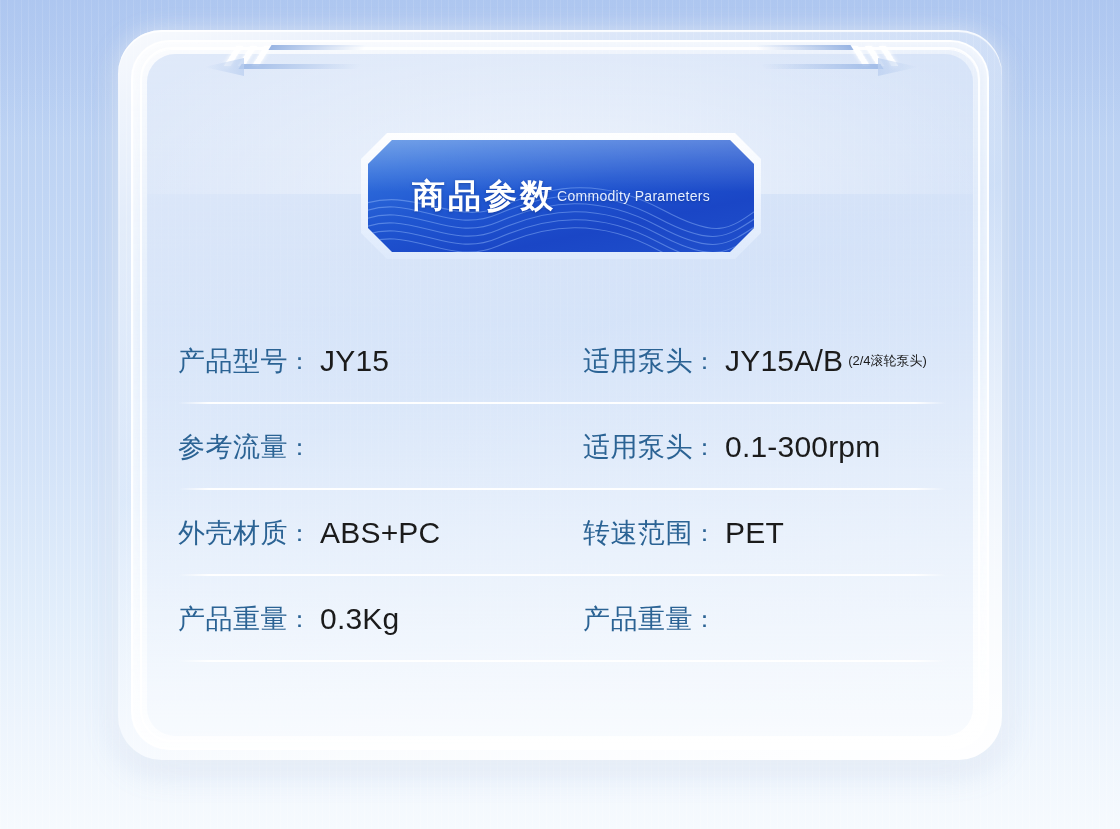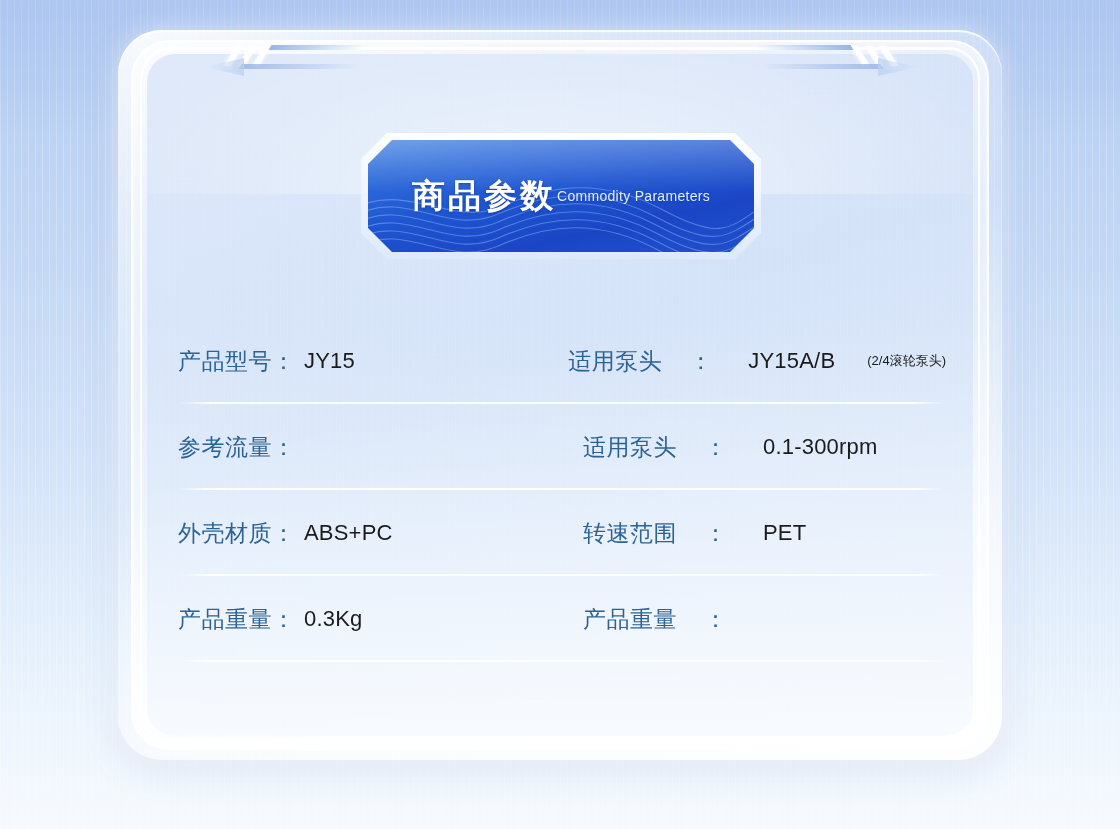--- a/index.html
+++ b/index.html
@@ -178,28 +178,28 @@
        rgba(255,255,255,0) 0%,
        rgba(255,255,255,.98) 4%,
        rgba(255,255,255,.98) 96%,
        rgba(255,255,255,0) 100%);
   }
   .p-cell{
     display:flex; align-items:center;
     white-space:nowrap;
   }
   .p-cell.left { width:405px; }
-  .p-cell.right{ flex:1;gap:27px; }
+  .p-cell.right{ flex:1; }
   .p-label{
-    font-size:23px; color:#2b6394; font-weight:normal;
+    font-size:27px; color:#2b6394; font-weight:normal;
     letter-spacing:.5px;
   }
   .p-colon{ font-size:23px; color:#2b6394; padding-right:9px; }
   .p-value{
-    font-size:22px; color:#1b1b1b; letter-spacing:.2px;
+    font-size:30px; color:#1b1b1b; letter-spacing:.2px;
   }
   .p-note{ font-size:13px; color:#1b1b1b; padding-left:5px; }
 </style>
 </head>
 <body>
 
 <div class="bg-stripes"></div>
 <div class="bg-topband"></div>
 
 <div class="frame-outer"></div>

